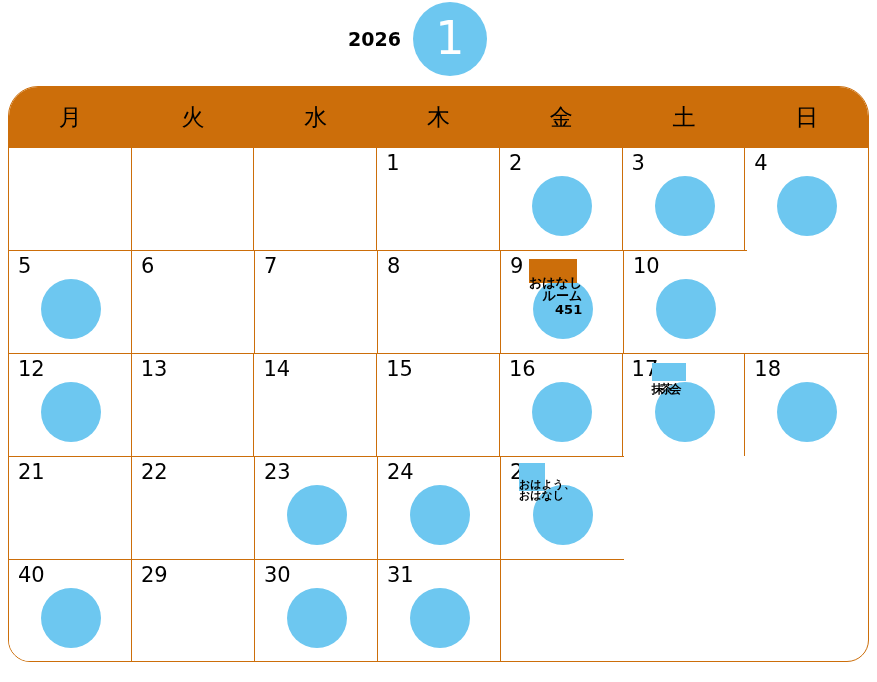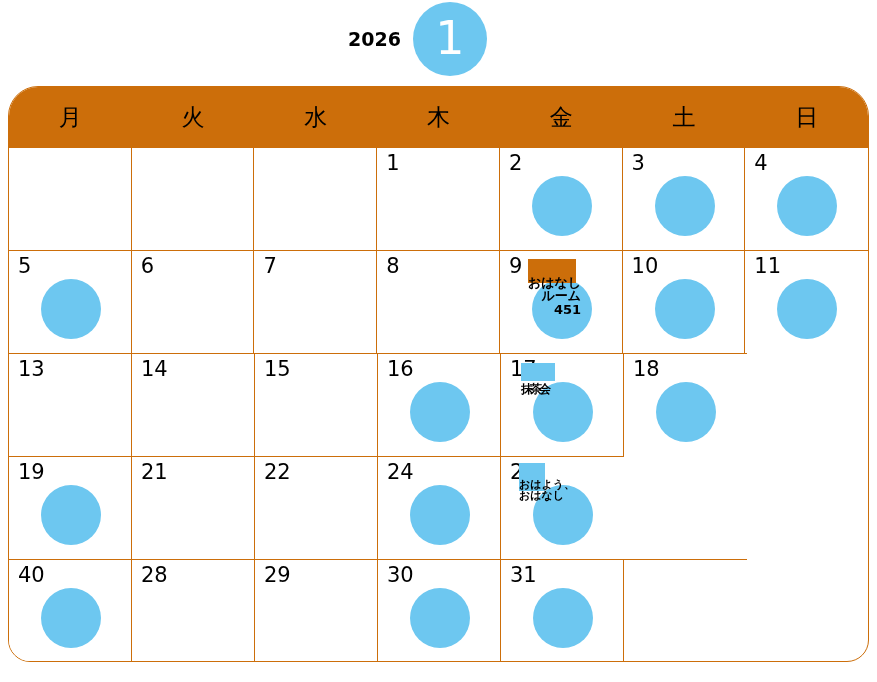--- a/index.html
+++ b/index.html
@@ -155,21 +155,21 @@
   }
   .event-orange .event-text {
     font-size: 13px;
     width: 86px;
     margin-left: 32px;
     top: -2px;
   }
 
   
   .event-blue-17 {
-    left: 20px;
+    left: 29px;
     top: 9px;
   }
   .event-blue-17 .event-bar {
     width: 34px;
     height: 18px;
     background: #6dc7f0;
   }
   .event-blue-17 .event-text {
     font-size: 12px;
     width: 56px;
@@ -273,27 +273,27 @@
             <span class="event-line">おはなし</span>
             <span class="event-line">ルーム</span>
             <span class="event-line">451</span>
           </span>
         </div>
       </div>
       <div class="day-cell">
         <span class="day-number">10</span>
         <span class="day-circle"></span>
       </div>
-      <div class="day-cell">
-        <span class="day-number">11</span>
-        <span class="day-circle"></span>
-      </div>
-    </div>
-
-    <div class="week-row">
+    </div>
+
+    <div class="week-row">
+      <div class="day-cell">
+        <span class="day-number">12</span>
+        <span class="day-circle"></span>
+      </div>
       <div class="day-cell">
         <span class="day-number">13</span>
       </div>
       <div class="day-cell">
         <span class="day-number">14</span>
       </div>
       <div class="day-cell">
         <span class="day-number">15</span>
       </div>
       <div class="day-cell">
@@ -311,28 +311,28 @@
         </div>
       </div>
       <div class="day-cell">
         <span class="day-number">18</span>
         <span class="day-circle"></span>
       </div>
     </div>
 
     <div class="week-row">
       <div class="day-cell">
-        <span class="day-number">19</span>
-        <span class="day-circle"></span>
-      </div>
-      <div class="day-cell">
         <span class="day-number">21</span>
       </div>
       <div class="day-cell">
         <span class="day-number">22</span>
+      </div>
+      <div class="day-cell">
+        <span class="day-number">23</span>
+        <span class="day-circle"></span>
       </div>
       <div class="day-cell">
         <span class="day-number">24</span>
         <span class="day-circle"></span>
       </div>
       <div class="day-cell">
         <span class="day-number">25</span>
         <span class="day-circle"></span>
         <div class="event event-blue-25">
           <span class="event-bar"></span>
@@ -343,23 +343,20 @@
         </div>
       </div>
     </div>
 
     <div class="week-row">
       <div class="day-cell">
         <span class="day-number">40</span>
         <span class="day-circle"></span>
       </div>
       <div class="day-cell">
-        <span class="day-number">28</span>
-      </div>
-      <div class="day-cell">
         <span class="day-number">29</span>
       </div>
       <div class="day-cell">
         <span class="day-number">30</span>
         <span class="day-circle"></span>
       </div>
       <div class="day-cell">
         <span class="day-number">31</span>
         <span class="day-circle"></span>
       </div>

